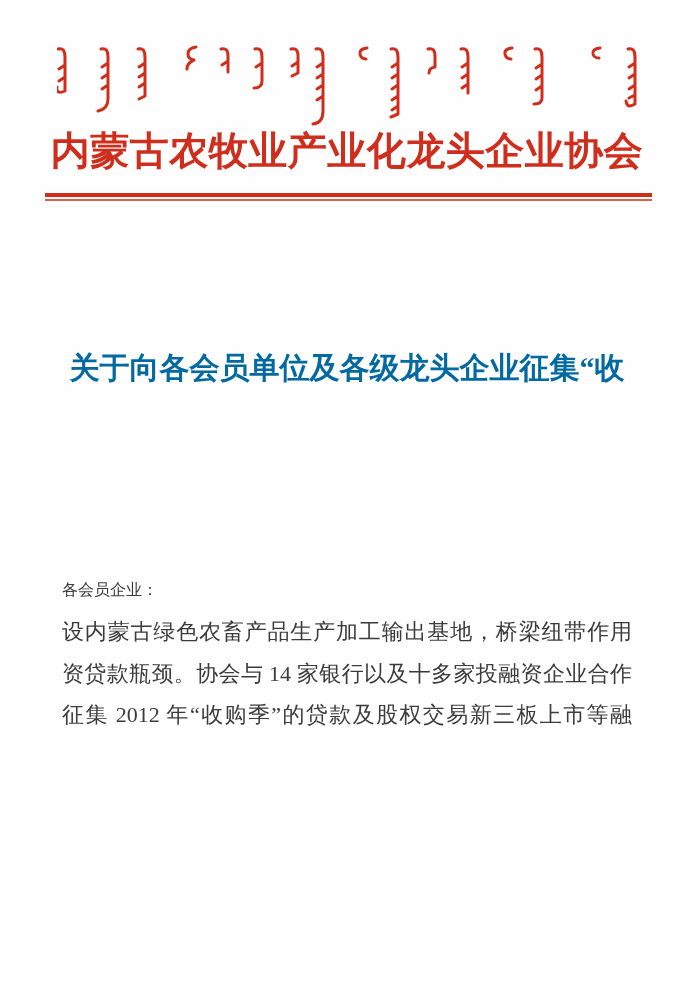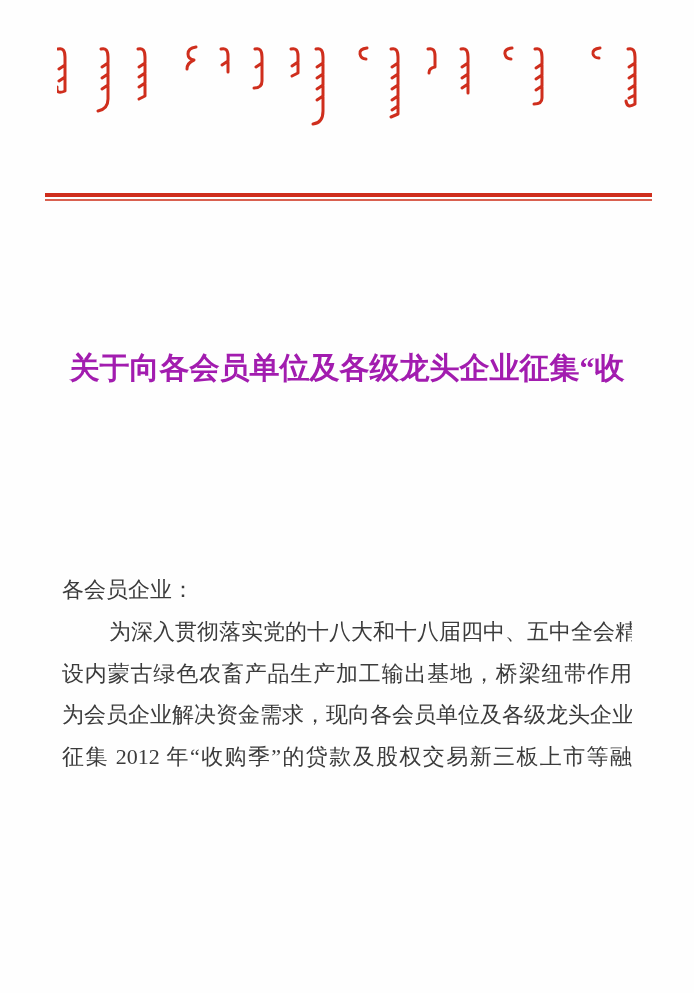--- a/index.html
+++ b/index.html
@@ -51,35 +51,35 @@
     height: 2px;
     background: #d9604f;
   }
   
   .doc-title {
     position: absolute;
     left: 52px;
     top: 337px;
     width: 590px;
     text-align: center;
-    color: #a21caf;
+    color: #0369a1;
     font-size: 30px;
     font-weight: 700;
   }
   .doc-title .tline {
     line-height: 62px;
     white-space: nowrap;
   }
   
   .salutation {
     position: absolute;
     left: 62px;
     top: 568px;
     width: 570px;
-    font-size: 22px;
+    font-size: 16px;
     line-height: 43px;
     color: #3b3b3b;
   }
   .body-block {
     position: absolute;
     left: 62px;
     top: 611px;
     width: 570px;
   }
   .bline {
@@ -114,32 +114,32 @@
     <path d="M310,5 Q302,6 303,11 q1,5 6,5"></path>
     <path d="M334,6 Q341,4 341,14 V71 l-7,3 M341,20 l-6,4 M341,31 l-6,4 M341,42 l-6,4 M341,53 l-6,4 M341,63 l-6,4"></path>
     <path d="M371,6 Q378,4 378,13 V24 q-6,1 -6,6"></path>
     <path d="M404,6 Q411,4 411,14 V50 M411,20 l-6,4 M411,31 l-6,4 M411,41 l-6,4"></path>
     <path d="M455,5 Q447,6 448,11 q1,5 6,5"></path>
     <path d="M478,6 Q485,4 485,14 V55 q0,6 -8,6 M485,21 l-6,4 M485,32 l-6,4 M485,43 l-6,4"></path>
     <path d="M543,5 Q535,6 536,11 q1,4 6,4"></path>
     <path d="M571,6 Q578,4 578,14 V61 Q570,66 569,58 M578,20 l-6,4 M578,31 l-6,4 M578,42 l-6,4 M578,52 l-6,3"></path>
   </svg>
 
+  <div class="org-name">内蒙古农牧业产业化龙头企业协会</div>
 
   <div class="rule">
     <div class="rule-thick"></div>
     <div class="rule-thin"></div>
   </div>
 
   <div class="doc-title">
     <div class="tline">关于向各会员单位及各级龙头企业征集“收</div>
   </div>
 
   <div class="salutation">各会员企业：</div>
 
   <div class="body-block">
-    <div class="bline indent">为深入贯彻落实党的十八大和十八届四中、五中全会精</div>
     <div class="bline">设内蒙古绿色农畜产品生产加工输出基地，桥梁纽带作用</div>
-    <div class="bline">为会员企业解决资金需求，现向各会员单位及各级龙头企业</div>
+    <div class="bline">资贷款瓶颈。协会与 14 家银行以及十多家投融资企业合作</div>
     <div class="bline">征集 2012 年“收购季”的贷款及股权交易新三板上市等融</div>
   </div>
 
 </div>
 
 </body></html>

